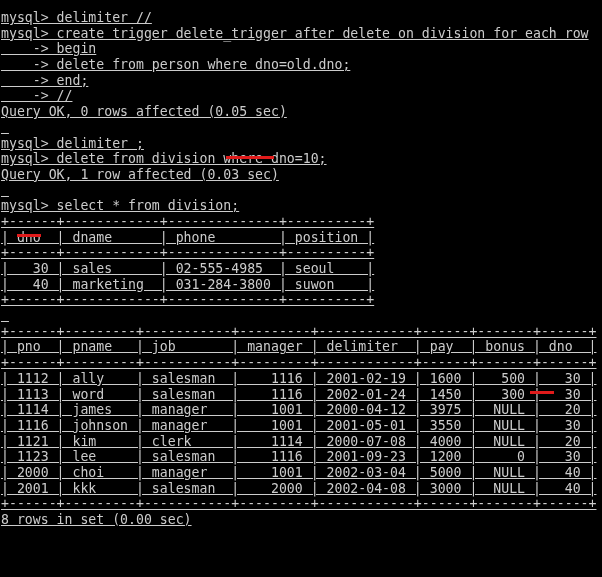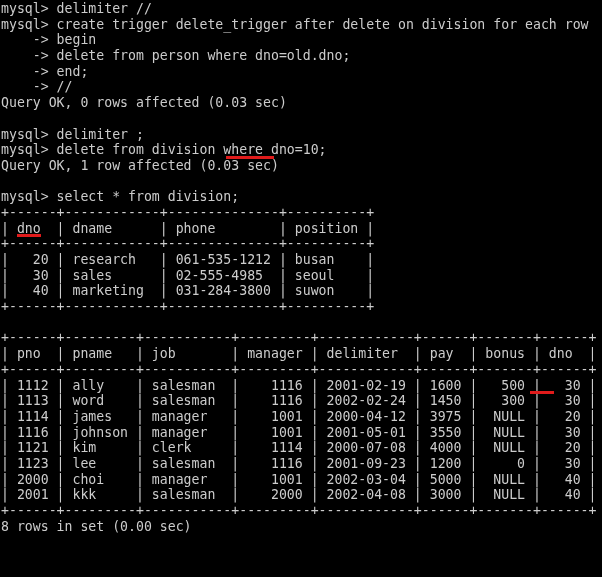--- a/index.html
+++ b/index.html
@@ -16,22 +16,23 @@
   #terminal {
     position: relative;
     width: 602px;
     height: 577px;
     background: #000000;
     color: #cccccc;
     font-family: "DejaVu Sans Mono", "Liberation Mono", monospace;
     font-size: 13.2px;
     line-height: 15.7px;
     letter-spacing: 0px;
-    padding: 1px 0 0 1px;
+    padding: 10px 0 0 1px;
     box-sizing: border-box;
+    text-decoration: underline;
   }
   .line {
     white-space: pre;
     height: 15.7px;
     font-family: "DejaVu Sans Mono", "Liberation Mono", monospace;
     color: #cccccc;
     position: relative;
   }
   .line.blank {
     height: 15.7px;
@@ -48,40 +49,39 @@
 <body>
 
 <div id="terminal">
   <div id="lines-container">
       <div class="line">mysql&gt; delimiter //</div>
       <div class="line">mysql&gt; create trigger delete_trigger after delete on division for each row</div>
       <div class="line">    -&gt; begin</div>
       <div class="line">    -&gt; delete from person where dno=old.dno;</div>
       <div class="line">    -&gt; end;</div>
       <div class="line">    -&gt; //</div>
-      <div class="line">Query OK, 0 rows affected (0.03 sec)</div>
+      <div class="line">Query OK, 0 rows affected (0.05 sec)</div>
       <div class="line blank">&nbsp;</div>
       <div class="line">mysql&gt; delimiter ;</div>
       <div class="line">mysql&gt; delete from division where dno=10;</div>
       <div class="line">Query OK, 1 row affected (0.03 sec)</div>
       <div class="line blank">&nbsp;</div>
       <div class="line">mysql&gt; select * from division;</div>
       <div class="line">+------+------------+--------------+----------+</div>
       <div class="line">| dno  | dname      | phone        | position |</div>
       <div class="line">+------+------------+--------------+----------+</div>
-      <div class="line">|   20 | research   | 061-535-1212 | busan    |</div>
       <div class="line">|   30 | sales      | 02-555-4985  | seoul    |</div>
       <div class="line">|   40 | marketing  | 031-284-3800 | suwon    |</div>
       <div class="line">+------+------------+--------------+----------+</div>
       <div class="line blank">&nbsp;</div>
       <div class="line">+------+---------+-----------+---------+------------+------+-------+------+</div>
       <div class="line">| pno  | pname   | job       | manager | delimiter  | pay  | bonus | dno  |</div>
       <div class="line">+------+---------+-----------+---------+------------+------+-------+------+</div>
       <div class="line">| 1112 | ally    | salesman  |    1116 | 2001-02-19 | 1600 |   500 |   30 |</div>
-      <div class="line">| 1113 | word    | salesman  |    1116 | 2002-02-24 | 1450 |   300 |   30 |</div>
+      <div class="line">| 1113 | word    | salesman  |    1116 | 2002-01-24 | 1450 |   300 |   30 |</div>
       <div class="line">| 1114 | james   | manager   |    1001 | 2000-04-12 | 3975 |  NULL |   20 |</div>
       <div class="line">| 1116 | johnson | manager   |    1001 | 2001-05-01 | 3550 |  NULL |   30 |</div>
       <div class="line">| 1121 | kim     | clerk     |    1114 | 2000-07-08 | 4000 |  NULL |   20 |</div>
       <div class="line">| 1123 | lee     | salesman  |    1116 | 2001-09-23 | 1200 |     0 |   30 |</div>
       <div class="line">| 2000 | choi    | manager   |    1001 | 2002-03-04 | 5000 |  NULL |   40 |</div>
       <div class="line">| 2001 | kkk     | salesman  |    2000 | 2002-04-08 | 3000 |  NULL |   40 |</div>
       <div class="line">+------+---------+-----------+---------+------------+------+-------+------+</div>
       <div class="line">8 rows in set (0.00 sec)</div>
     </div>
   <div id="markers-container">

